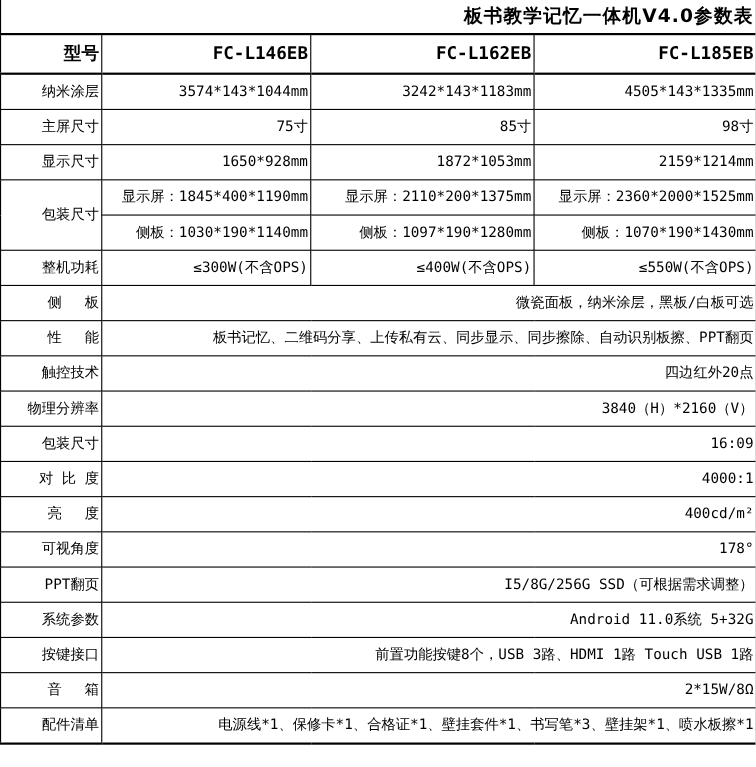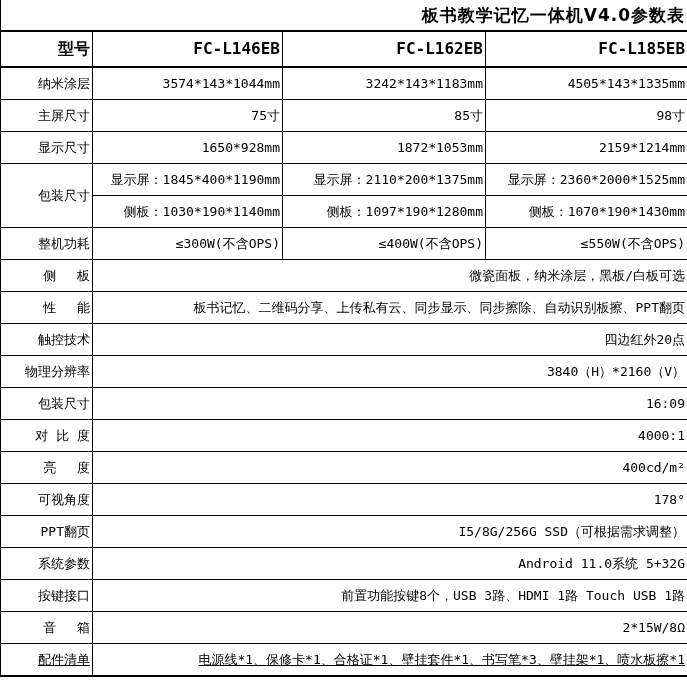--- a/index.html
+++ b/index.html
@@ -46,21 +46,20 @@
     border-bottom-width: 2px;
   }
   tr.data-row td {
     height: 31px;
   }
   td.label-cell {
     font-size: 14px;
   }
   tr.last-row td {
     border-bottom-width: 2px;
-    text-decoration: underline;
   }
 </style>
 </head>
 <body>
 
 <div class="sheet">
   <table class="spec-table">
     <colgroup>
       <col style="width:92px">
       <col style="width:190px">

